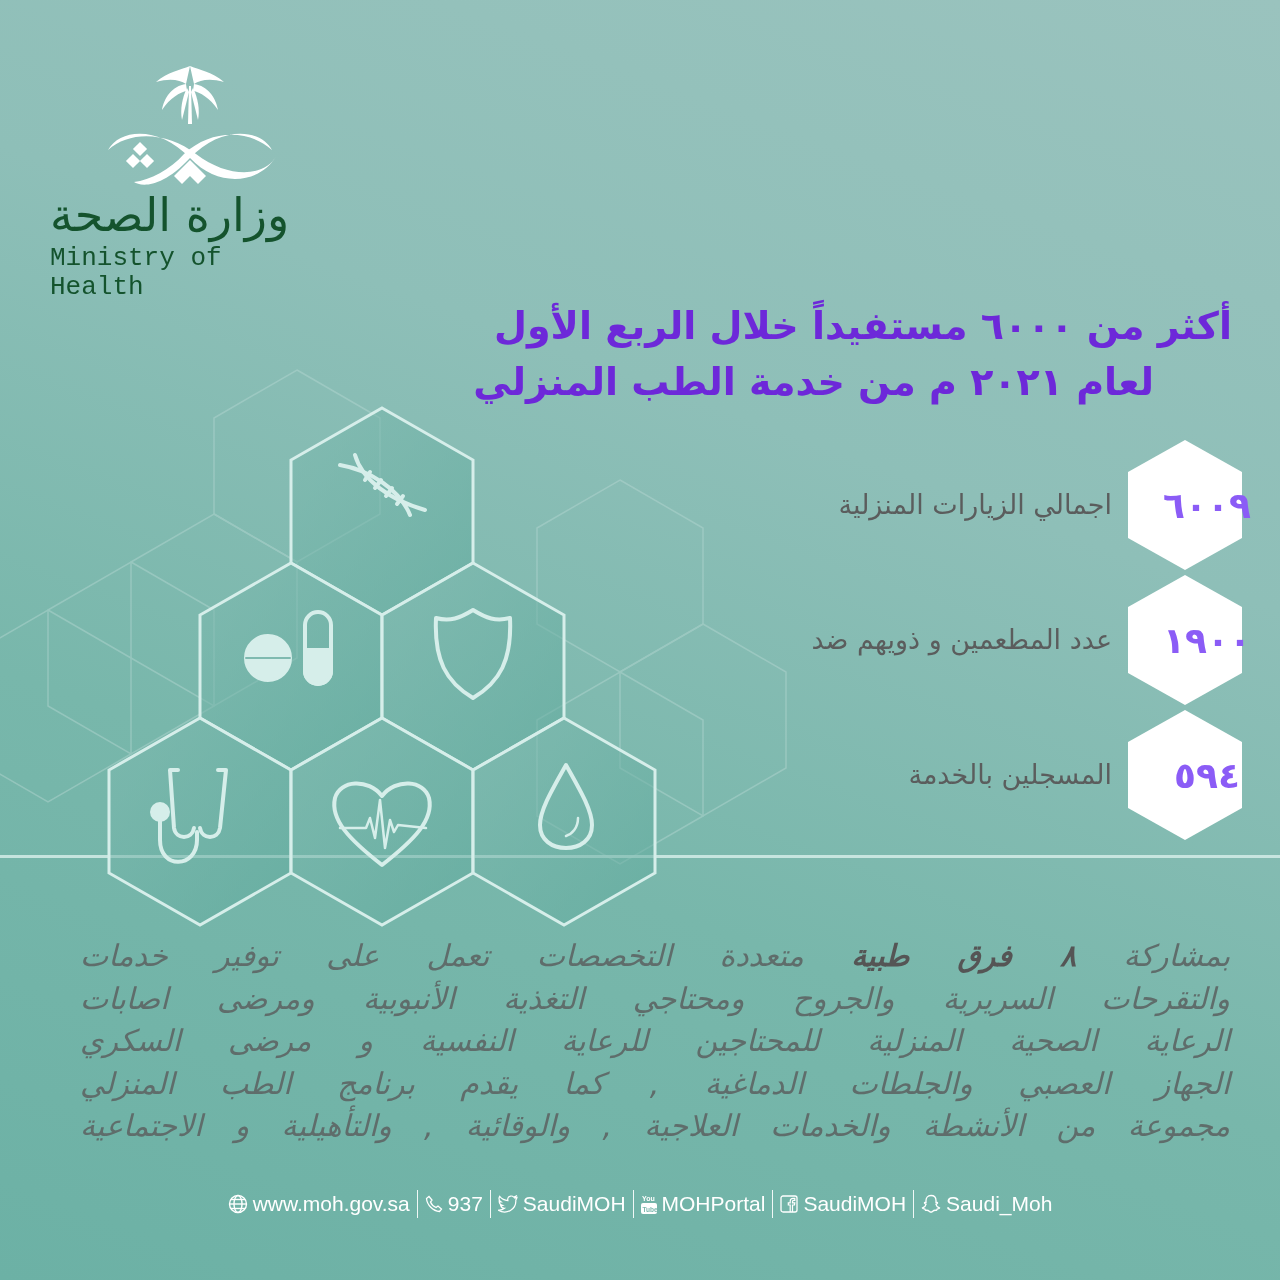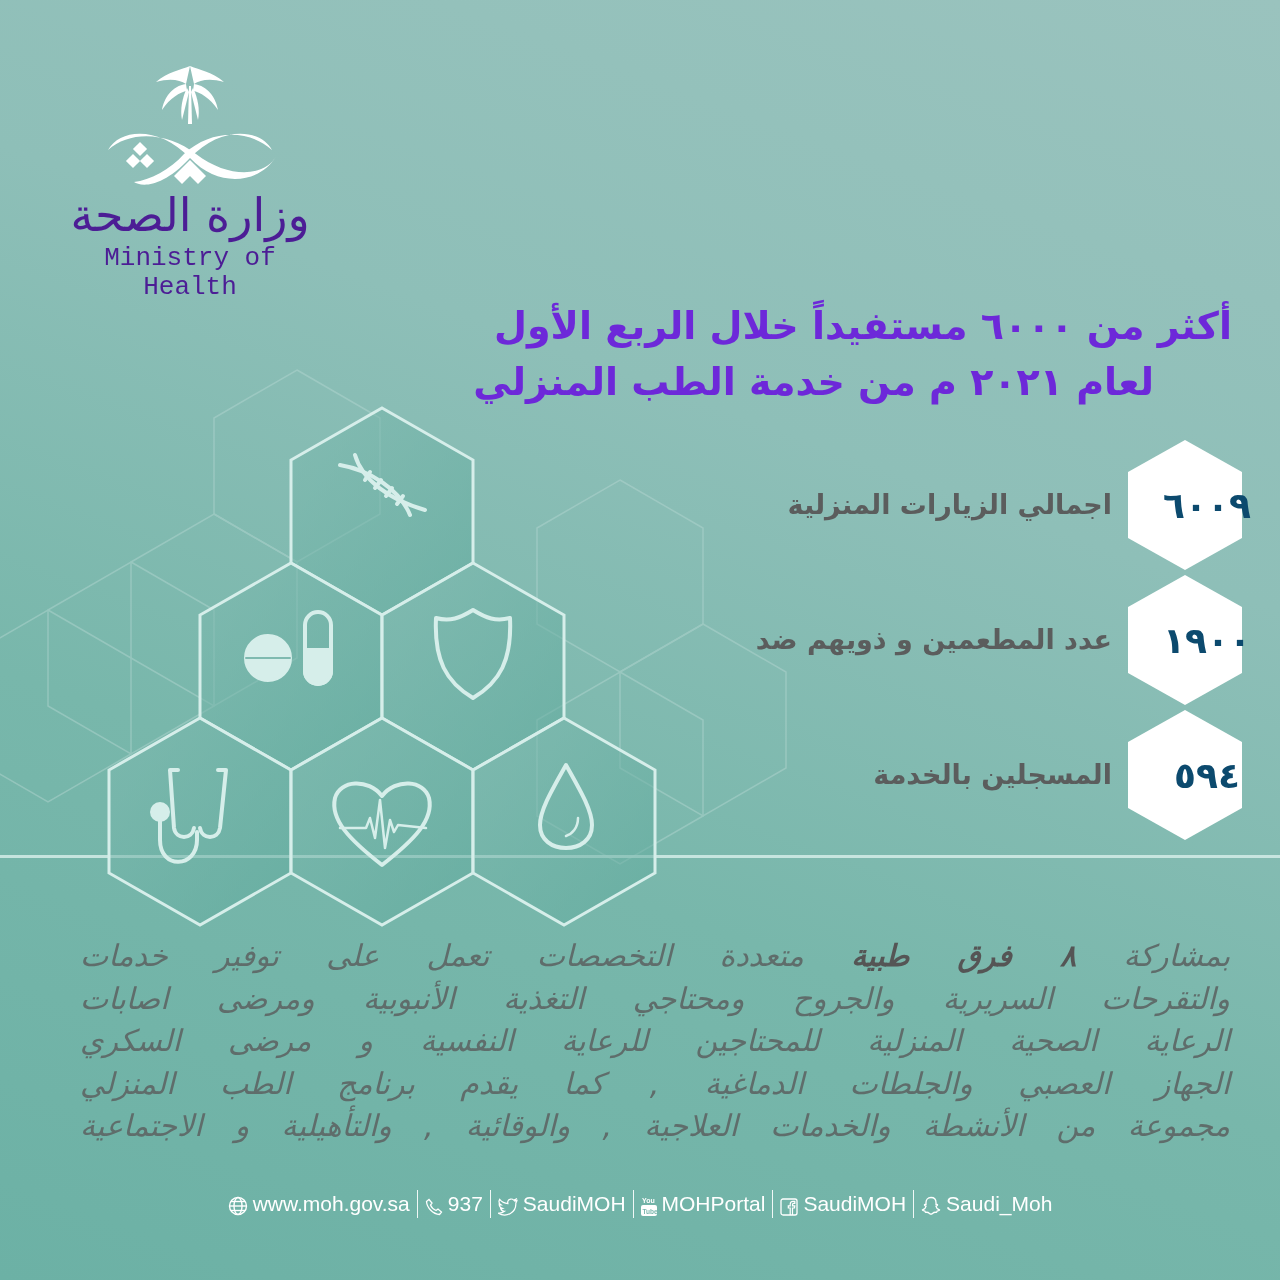--- a/index.html
+++ b/index.html
@@ -4,52 +4,52 @@
 <style>
   html, body { margin: 0; padding: 0; }
   body {
     width: 1280px; height: 1280px; overflow: hidden; position: relative;
     background: linear-gradient(200deg, #9ac3be 0%, #8ebfb8 35%, #78b7ab 65%, #6cb1a5 100%);
     font-family: "DejaVu Sans", sans-serif;
   }
   .abs { position: absolute; }
 
   
-  .logo { left: 50px; top: 58px; width: 280px; text-align: center; color: #4c1d95; }
+  .logo { left: 50px; top: 58px; width: 280px; text-align: left; color: #14532d; }
   .logo svg { display: block; margin: 0 auto; }
   .logo-ar { font-family: "DejaVu Sans", sans-serif; font-size: 46px; font-weight: 300; line-height: 1; margin-top: 4px; direction: rtl; letter-spacing: 1px; }
   .logo-en { font-family: Liberation Mono, monospace; font-size: 26px; line-height: 1.1; margin-top: 6px; }
 
   
   .headline { right: 48px; top: 298px; width: 820px; direction: rtl; text-align: right; color: #6d28d9;
     font-family: "DejaVu Sans", sans-serif; font-weight: bold; font-size: 38px; line-height: 56px; }
   .headline .l2 { padding-right: 78px; }
 
   
   .stat { right: 38px; width: 620px; height: 130px; display: flex; flex-direction: row-reverse; align-items: center; }
   .hexbadge { width: 114px; height: 130px; position: relative; flex: 0 0 auto; }
   .hexbadge svg { position: absolute; left: 0; top: 0; }
   .hexbadge .num { position: absolute; left: 0; right: 0; top: 0; bottom: 0; display: flex; align-items: center; justify-content: center;
-    color: #0c4a6e; font-weight: bold; font-size: 36px; font-family: "DejaVu Sans", sans-serif; padding-left: 44px; }
-  .stat-label { direction: rtl; text-align: left; color: #5b5d5d; font-weight: bold; font-size: 27px; line-height: 38px;
+    color: #8b5cf6; font-weight: bold; font-size: 36px; font-family: "DejaVu Sans", sans-serif; padding-left: 44px; }
+  .stat-label { direction: rtl; text-align: left; color: #5b5d5d; font-weight: normal; font-size: 27px; line-height: 38px;
     margin-right: 16px; font-family: "DejaVu Sans", sans-serif; }
 
   
   .hline { left: 0; right: 0; top: 855px; height: 3px; background: #d4ece8; opacity: 0.85; }
 
   
   .para { left: 80px; right: 50px; top: 935px; direction: rtl; text-align: justify; text-align-last: justify;
     color: #5f6d6b; font-family: "DejaVu Sans", sans-serif; font-size: 30px; line-height: 42.5px; font-weight: 300; font-style: italic; }
   .para p { margin: 0; text-align-last: justify; }
   .para b { font-weight: bold; color: #555; }
 
   
   .footer { left: 0; right: 0; top: 1190px; display: flex; justify-content: center; align-items: center; color: #fff;
     font-family: "Liberation Sans", sans-serif; font-size: 21px; direction: ltr; }
-  .footer .item { display: flex; align-items: flex-end; gap: 5px; padding: 0 7px; }
+  .footer .item { display: flex; align-items: center; gap: 5px; padding: 0 7px; }
   .footer .sep { width: 1px; height: 28px; background: #fff; opacity: 0.9; }
   .footer svg { display: block; }
 </style>
 </head>
 <body>
 
 <svg class="abs" style="left:0;top:0" width="1280" height="1280" viewBox="0 0 1280 1280">
   <g fill="none" stroke="#b7d8d3" stroke-width="1.5" opacity="0.45">
     <polygon points="297,370 380,418 380,514 297,562 214,514 214,418"></polygon>
     <polygon points="214,514 297,562 297,658 214,706 131,658 131,562"></polygon>

